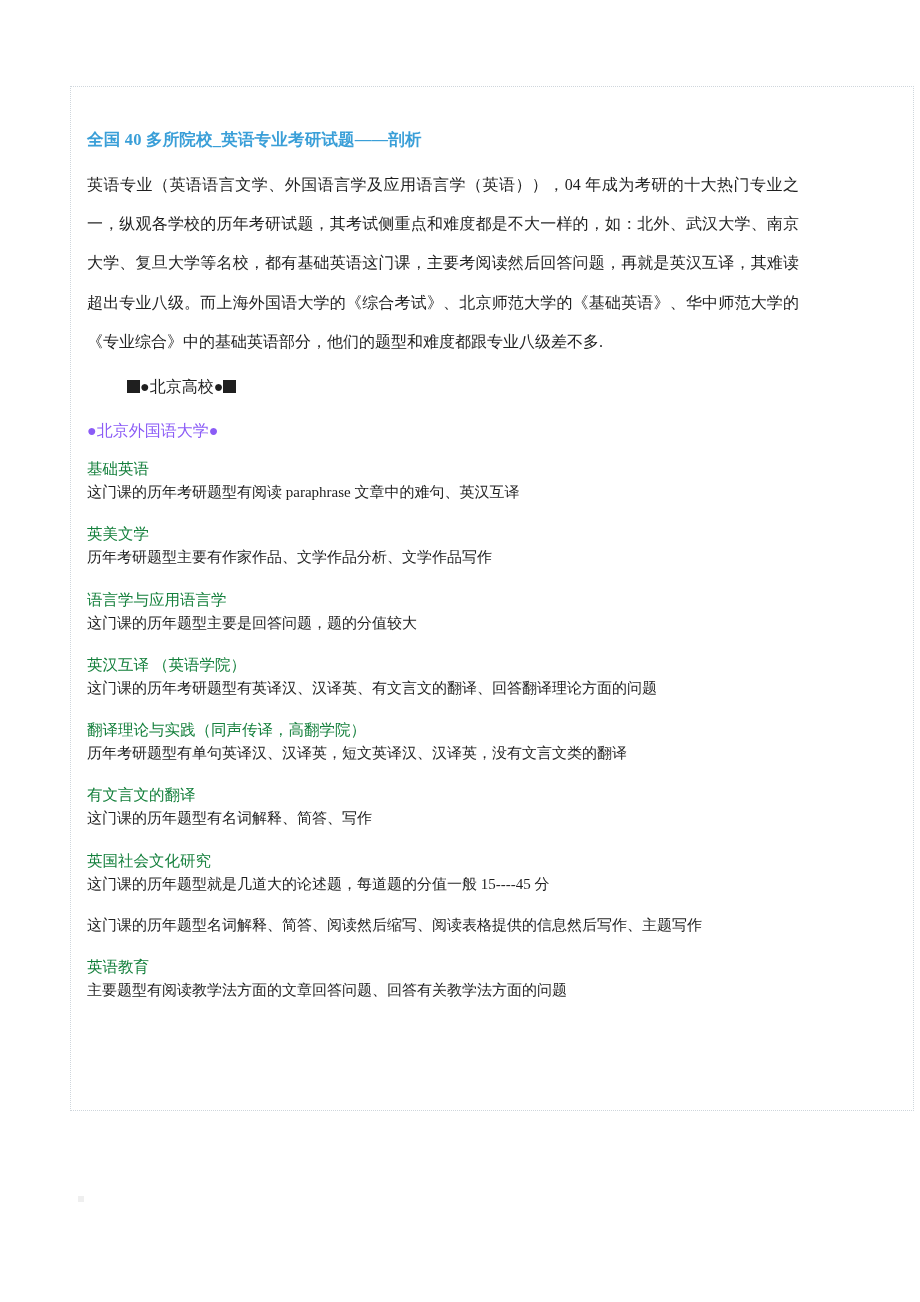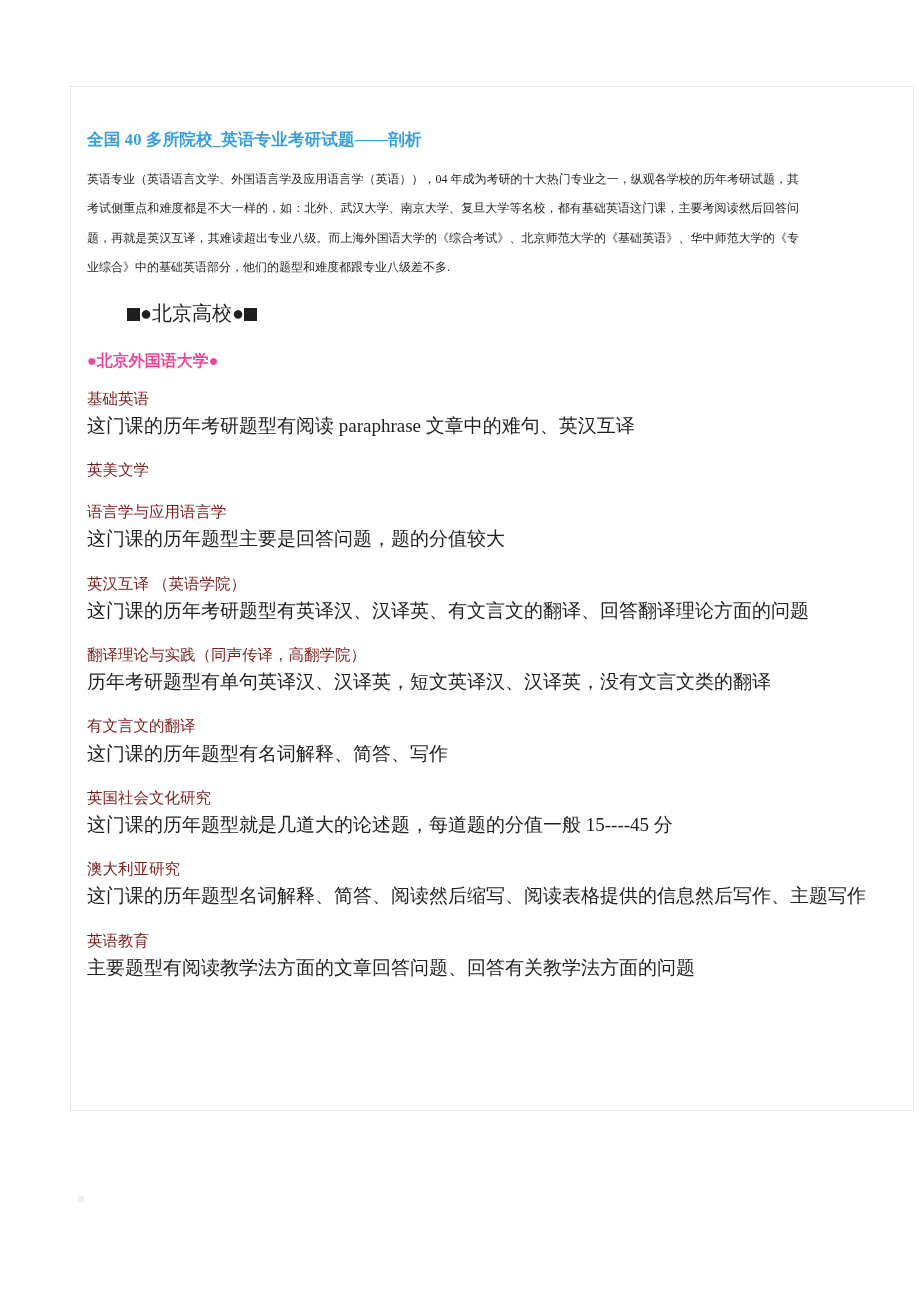--- a/index.html
+++ b/index.html
@@ -37,58 +37,58 @@
   }
   .doc-title {
     color: #3a9fd8;
     font-weight: bold;
     font-size: 16.5px;
     letter-spacing: 0.2px;
     margin: 0 0 14px 0;
     line-height: 1.4;
   }
   .intro {
-    font-size: 12px;
+    font-size: 16px;
     line-height: 2.45;
     text-align: justify;
     margin: 0 0 8px 0;
     width: 712px;
     color: #1f1f1f;
   }
   .section-head {
-    font-size: 20px;
+    font-size: 16px;
     line-height: 2.0;
     margin: 10px 0 4px 0;
     color: #1f1f1f;
     padding-left: 40px;
   }
   .section-head.black-squares .sq {
     display: inline-block;
     width: 13px;
     height: 13px;
     background: #1f1f1f;
     vertical-align: -1px;
   }
   .sub-head {
     font-size: 16px;
     line-height: 2.0;
     margin: 12px 0 10px 0;
-    color: #ec4899;
-    font-weight: bold;
+    color: #8b5cf6;
+    font-weight: normal;
   }
   .course-block {
     margin: 0 0 18px 0;
   }
   .course-name {
     font-size: 15.5px;
     line-height: 1.55;
-    color: #7f1d1d;
+    color: #15803d;
   }
   .course-desc {
-    font-size: 19px;
+    font-size: 15px;
     line-height: 1.55;
     color: #1f1f1f;
   }
   .tail-mark {
     position: absolute;
     left: 46px;
     top: 1196px;
     width: 6px;
     height: 6px;
     background: #efefef;
@@ -113,20 +113,21 @@
 
     <div class="sub-head">●北京外国语大学●</div>
 
     <div class="course-block">
       <div class="course-name">基础英语</div>
       <div class="course-desc">这门课的历年考研题型有阅读 paraphrase 文章中的难句、英汉互译</div>
     </div>
 
     <div class="course-block">
       <div class="course-name">英美文学</div>
+      <div class="course-desc">历年考研题型主要有作家作品、文学作品分析、文学作品写作</div>
     </div>
 
     <div class="course-block">
       <div class="course-name">语言学与应用语言学</div>
       <div class="course-desc">这门课的历年题型主要是回答问题，题的分值较大</div>
     </div>
 
     <div class="course-block">
       <div class="course-name">英汉互译 （英语学院）</div>
       <div class="course-desc">这门课的历年考研题型有英译汉、汉译英、有文言文的翻译、回答翻译理论方面的问题</div>
@@ -141,21 +142,20 @@
       <div class="course-name">有文言文的翻译</div>
       <div class="course-desc">这门课的历年题型有名词解释、简答、写作</div>
     </div>
 
     <div class="course-block">
       <div class="course-name">英国社会文化研究</div>
       <div class="course-desc">这门课的历年题型就是几道大的论述题，每道题的分值一般 15----45 分</div>
     </div>
 
     <div class="course-block">
-      <div class="course-name">澳大利亚研究</div>
       <div class="course-desc">这门课的历年题型名词解释、简答、阅读然后缩写、阅读表格提供的信息然后写作、主题写作</div>
     </div>
 
     <div class="course-block">
       <div class="course-name">英语教育</div>
       <div class="course-desc">主要题型有阅读教学法方面的文章回答问题、回答有关教学法方面的问题</div>
     </div>
 
   </div>
 

